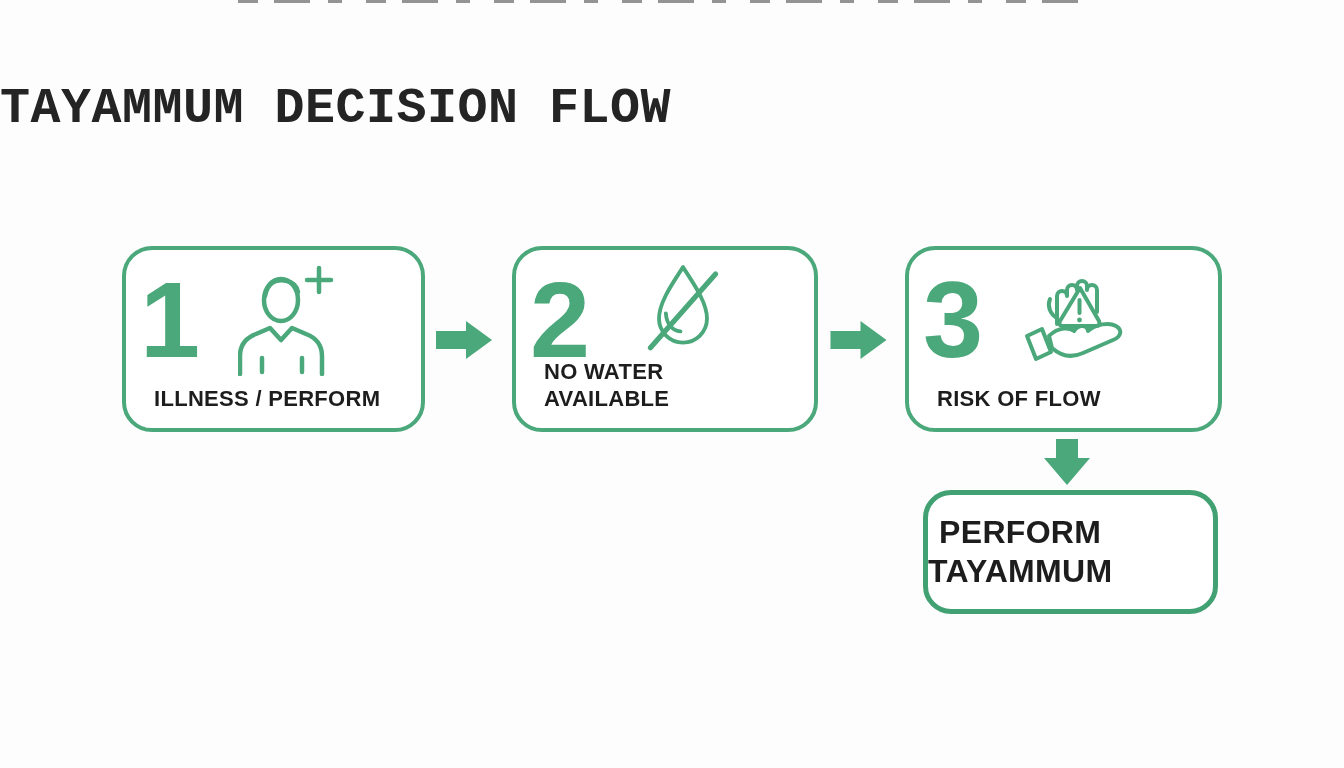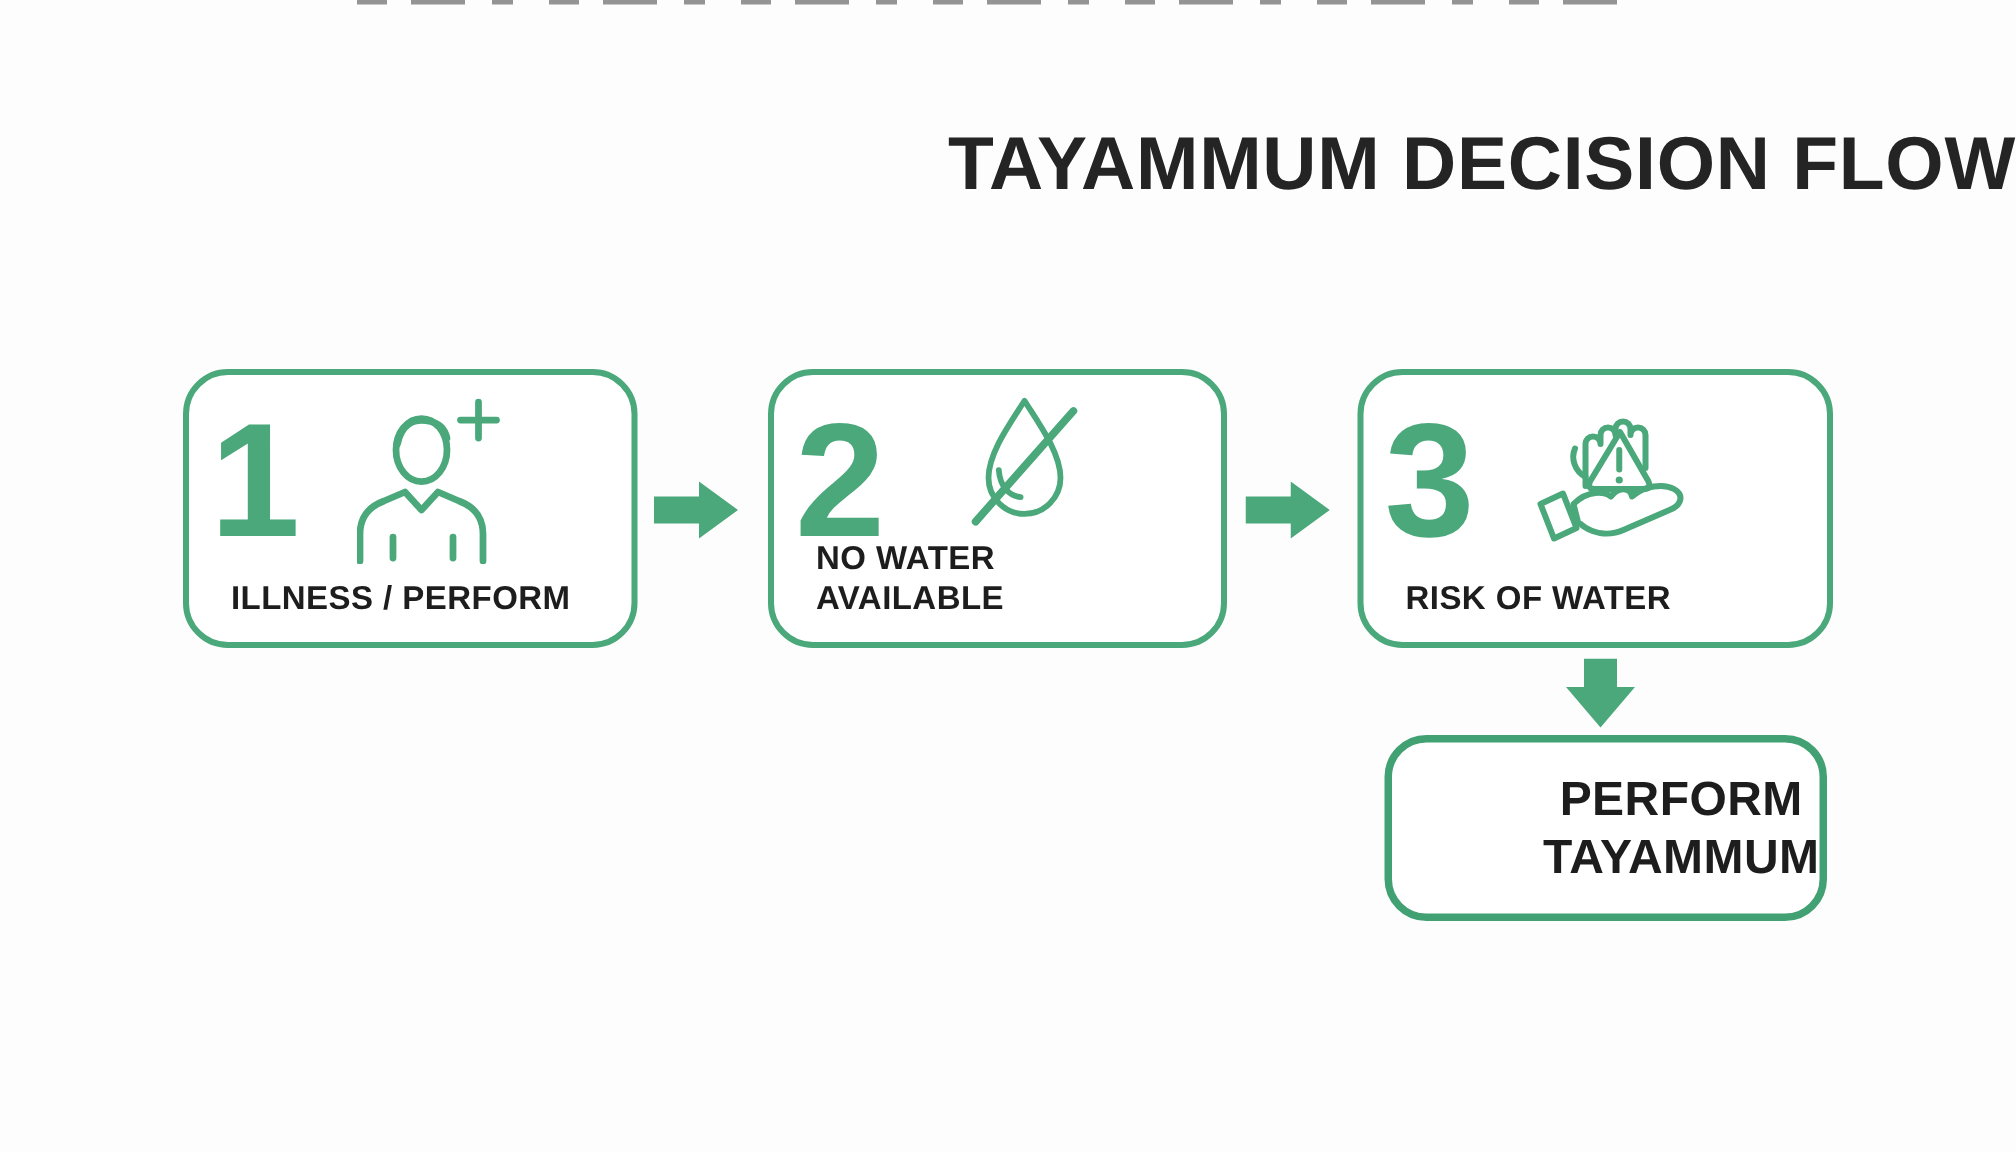--- a/index.html
+++ b/index.html
@@ -23,24 +23,25 @@
   .crop-artifact{
     position:absolute;left:238px;top:0;width:840px;height:3px;
     background:repeating-linear-gradient(90deg,
       #2b2b2b 0 20px, transparent 20px 36px,
       #2b2b2b 36px 72px, transparent 72px 90px,
       #2b2b2b 90px 104px, transparent 104px 128px);
     opacity:.5;
   }
   .page-title{
     position:absolute;left:0;right:0;top:84px;
-    text-align:right;
+    text-align:left;
     font-size:50px;font-weight:800;letter-spacing:.5px;
     color:var(--title);
     line-height:1;
+    font-family:Liberation Mono, monospace;
   }
   .step-box{
     position:absolute;top:246px;height:186px;
     border:4px solid var(--green);
     border-radius:30px;
     background:#fff;
   }
   #step-1{left:122px;width:303px;}
   #step-2{left:512px;width:306px;}
   #step-3{left:905px;width:317px;}
@@ -72,21 +73,21 @@
   }
   .flow-arrow{position:absolute;}
   #arrow-1{left:436px;top:320px;}
   #arrow-2{left:829px;top:320px;}
   #arrow-down{left:1043px;top:439px;}
   .result-box{
     position:absolute;left:923px;top:490px;width:295px;height:124px;
     border:5px solid var(--green-dark);
     border-radius:28px;
     background:#fff;
-    display:flex;align-items:center;justify-content:flex-end;
+    display:flex;align-items:center;justify-content:flex-start;
   }
   .result-label{
     text-align:center;
     font-size:32px;font-weight:800;letter-spacing:.3px;
     line-height:1.22;
     color:var(--label);
     white-space:pre-line;
   }
 </style>
 </head>
@@ -145,21 +146,21 @@
           <path d="M40,64 V36 a5,5 0 0 1 10,0 V30 a5,5 0 0 1 10,0 V26 a5,5 0 0 1 10,0 V30 a5,5 0 0 1 10,0 V52"></path>
           <path d="M40,58 C33,54 30,46 33,39"></path>
           <path d="M63,28 L82,61 Q84,66 79,66 H46 Q41,66 43,61 Z"></path>
           <path d="M62.5,40 V53"></path>
           <circle cx="62.5" cy="60" r="2.4" style="fill:var(--green);stroke:none"></circle>
           <path d="M10,76 L25,69 L34,92 L19,99 Z"></path>
           <path d="M32,76 C42,66 53,68 57,71 C62,64 70,65 71,71 C79,64 92,62 99,66 C106,70 104,77 96,80 L66,93 C55,98 44,96 35,88 Z"></path>
         </g>
       </svg>
     </span>
-    <div class="step-label">RISK OF WATER</div>
+    <div class="step-label">RISK OF FLOW</div>
   </div>
 
   <span class="flow-arrow" id="arrow-down">
     <svg width="48" height="48" viewBox="0 0 48 48">
       <polygon class="fill-green" points="13,0 35,0 35,19 47,19 24,46 1,19 13,19"></polygon>
     </svg>
   </span>
 
   <div class="result-box">
     <div class="result-label">PERFORM

